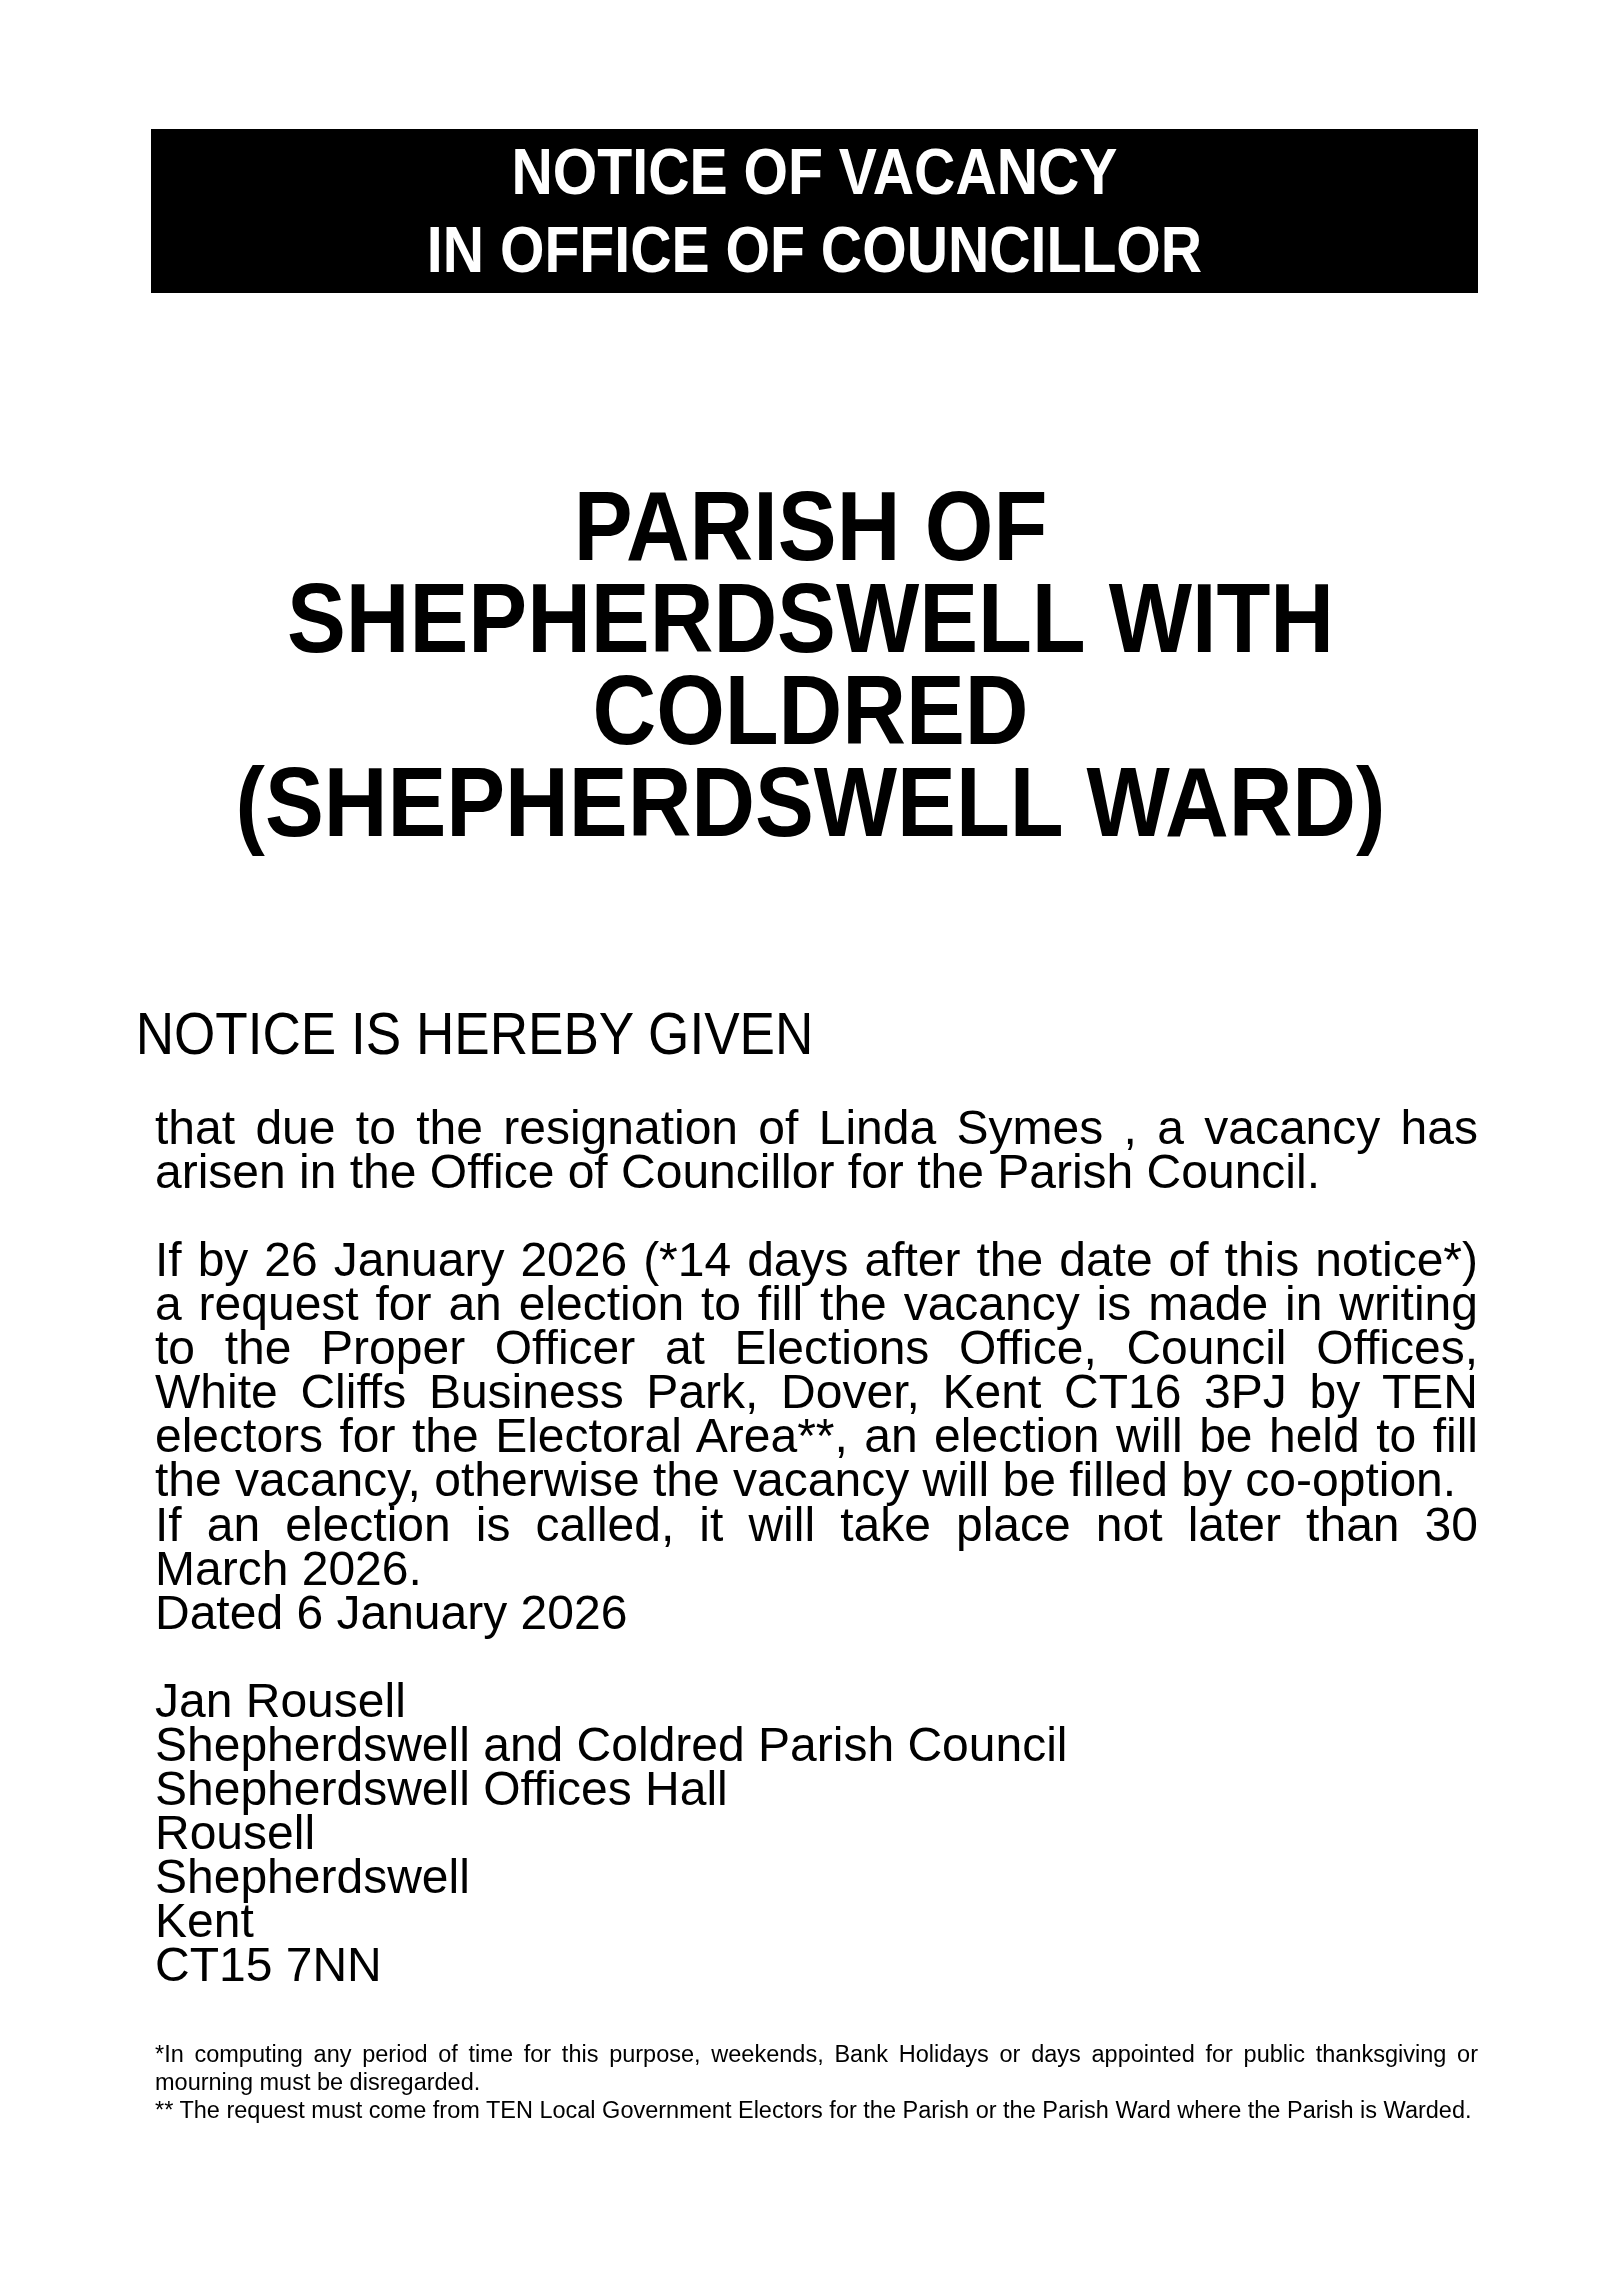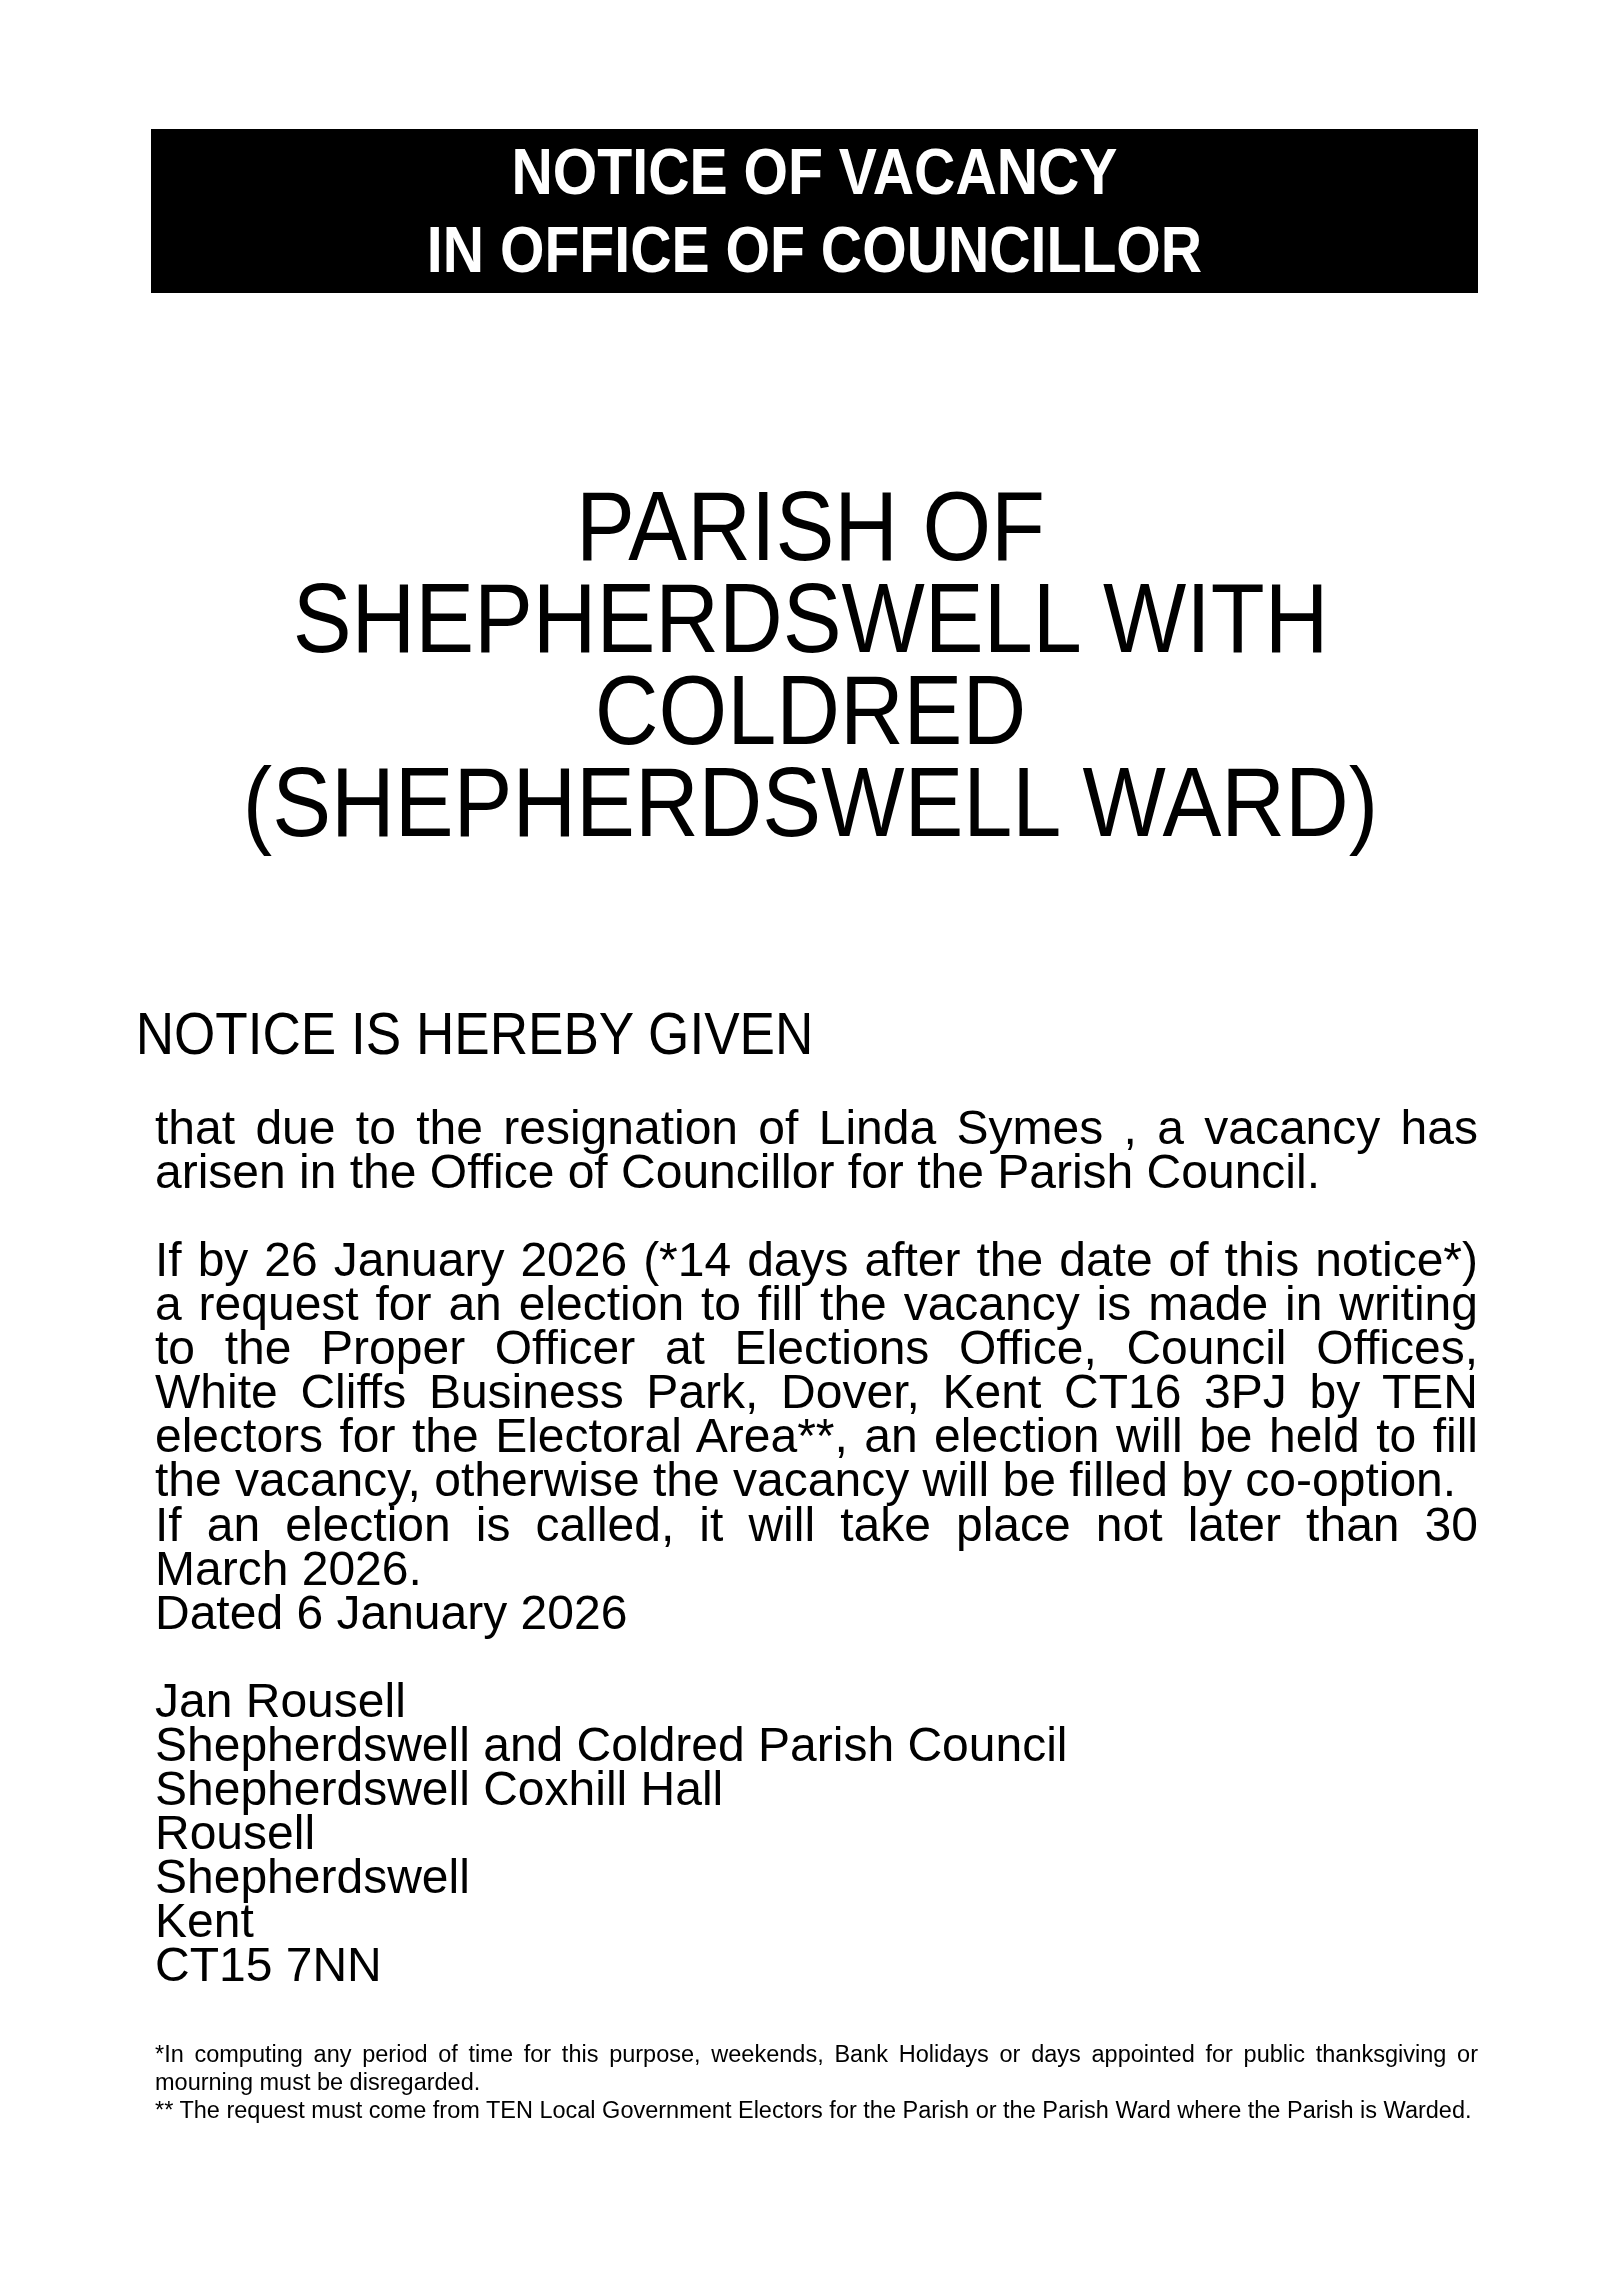--- a/index.html
+++ b/index.html
@@ -4,21 +4,21 @@
 <style>
   html, body { margin: 0; padding: 0; background: #ffffff; }
   body { width: 1621px; height: 2293px; position: relative; overflow: hidden;
          font-family: "Liberation Sans", sans-serif; color: #000; }
   .title-box { position: absolute; left: 151px; top: 129px; width: 1327px; height: 164px;
                background: #000; color: #fff; text-align: center; font-weight: bold;
                font-size: 65px; line-height: 78px; padding-top: 3.9px; box-sizing: border-box;
                transform-origin: center; }
   .title-box span { display: block; transform: scaleX(0.88); }
   .parish { position: absolute; left: 98px; width: 1425px; top: 480px; text-align: center;
-            font-weight: normal; font-size: 98px; line-height: 92px; }
+            font-weight: bold; font-size: 98px; line-height: 92px; }
   .parish span { display: block; transform: scaleX(0.9); }
   .given { position: absolute; left: 98px; width: 1425px; top: 1000px; text-align: left;
            font-size: 59px; line-height: 69px; }
   .given span { display:inline-block; transform: scaleX(0.9); }
   .body { position: absolute; left: 155px; width: 1323px; font-size: 48px; line-height: 44px; }
   .body p { margin: 0; text-align: justify; text-align-last: left; }
   .p1 { top: 1106px; }
   .p2 { top: 1238px; }
   .p3 { top: 1503px; }
   .p4 { top: 1591px; }
@@ -57,21 +57,21 @@
 <div class="body p3">
   <p>If an election is called, it will take place not later than 30 March 2026.</p>
 </div>
 <div class="body p4">
   <p>Dated 6 January 2026</p>
 </div>
 
 <div class="body addr">
   <div>Jan Rousell</div>
   <div>Shepherdswell and Coldred Parish Council</div>
-  <div>Shepherdswell Coxhill Hall</div>
+  <div>Shepherdswell Offices Hall</div>
   <div>Rousell</div>
   <div>Shepherdswell</div>
   <div>Kent</div>
   <div>CT15 7NN</div>
 </div>
 
 <div class="foot f1">
   <p>*In computing any period of time for this purpose, weekends, Bank Holidays or days appointed for public thanksgiving or mourning must be disregarded.</p>
 </div>
 <div class="foot f2">

